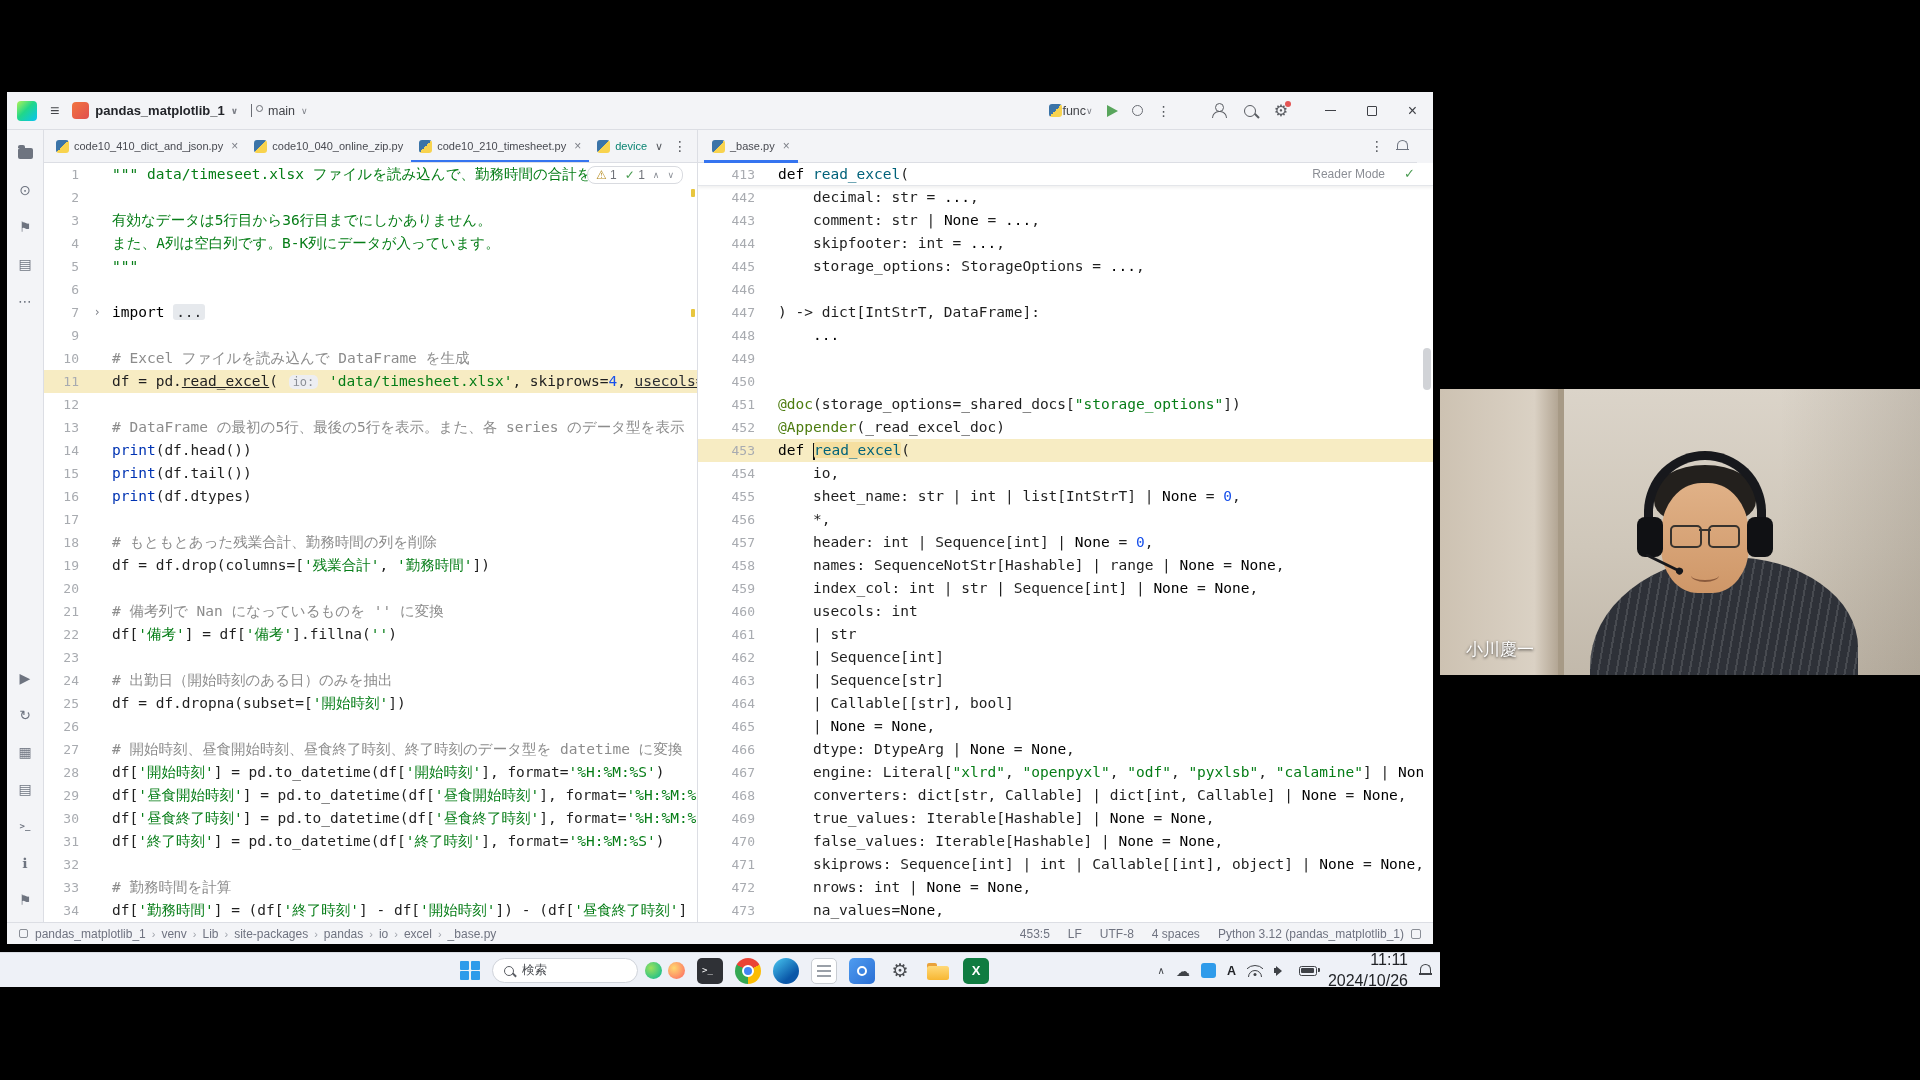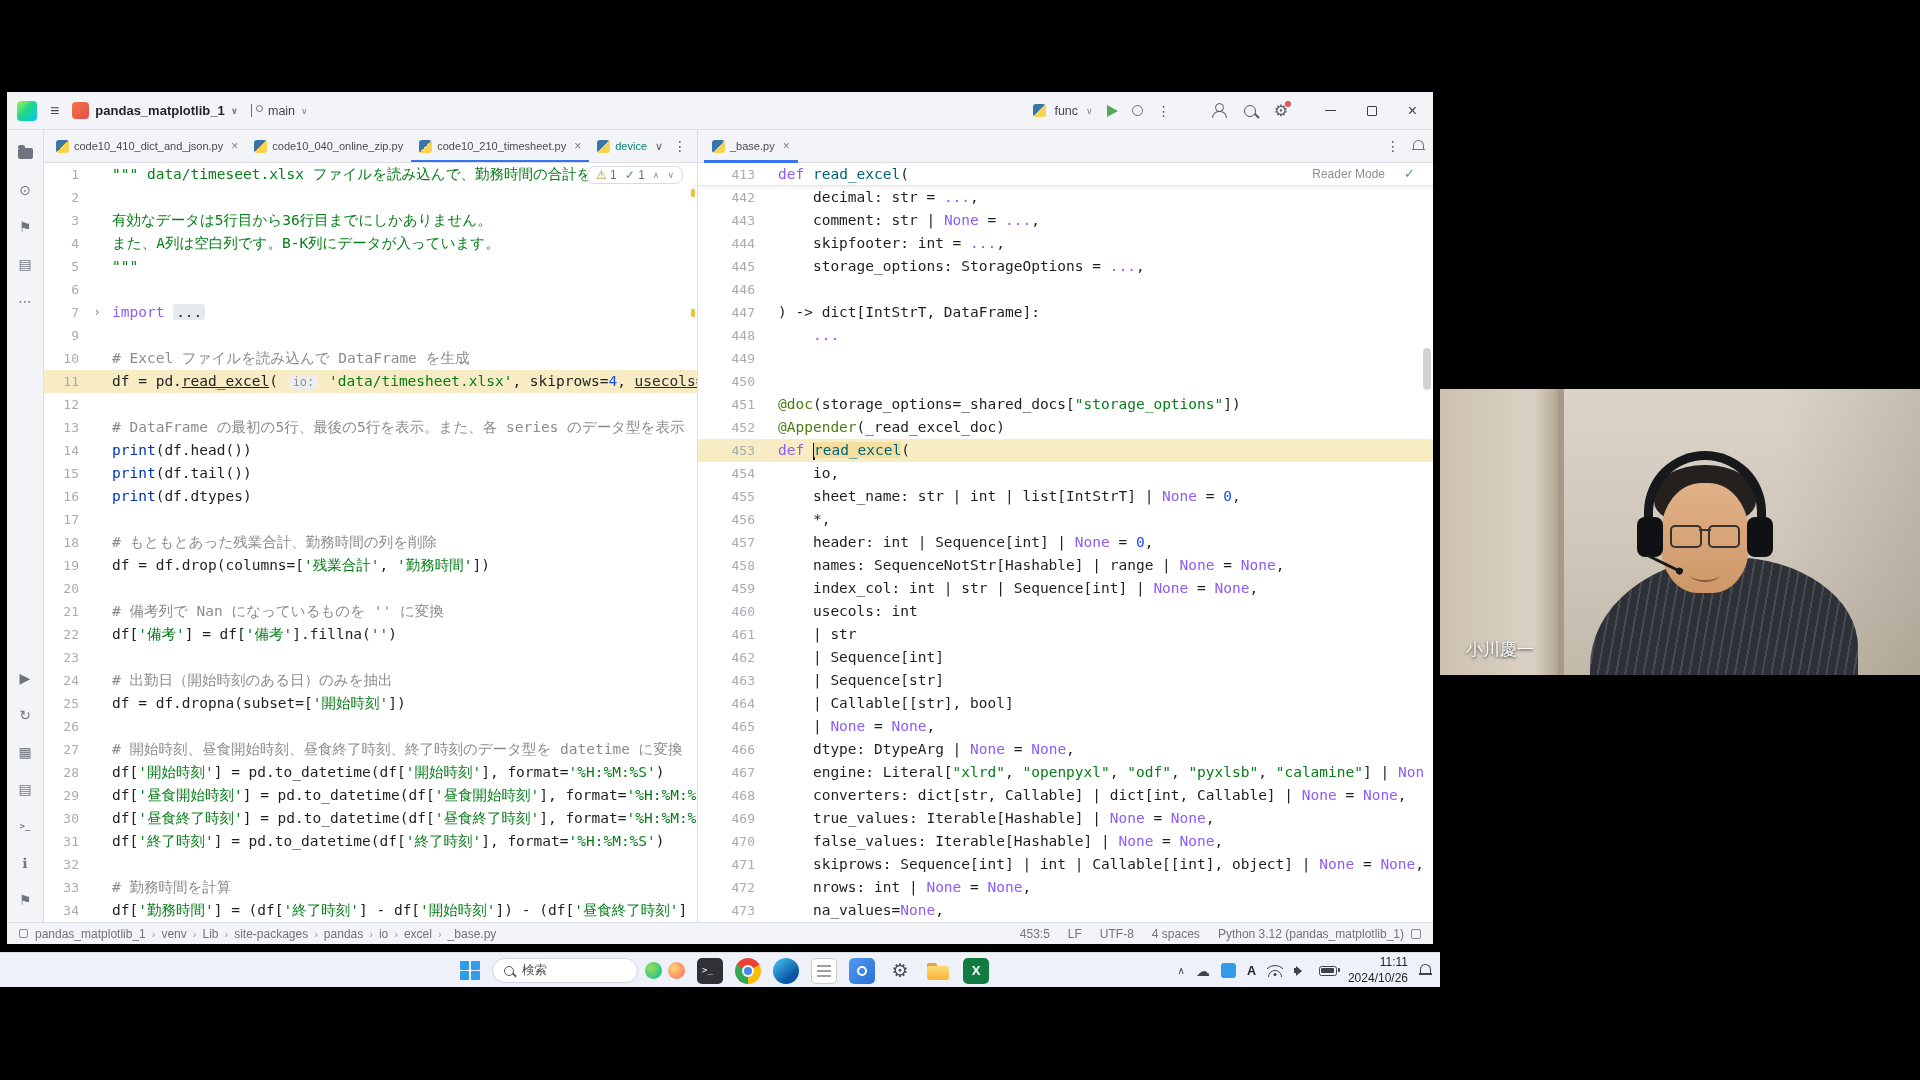--- a/index.html
+++ b/index.html
@@ -13,40 +13,40 @@
   .titlebar{height:38px;display:flex;align-items:center;padding:0 0 0 10px;gap:9px;border-bottom:1px solid #dcdee4;background:#f3f4f7}
   .pc-logo{width:20px;height:20px;border-radius:4px;background:linear-gradient(135deg,#aef359,#21d789 45%,#07c3f2);flex:none}
   .hamburger{font-size:16px;color:#43454a;padding:0 4px}
   .proj-chip{display:flex;align-items:center;gap:6px;font-size:13px;font-weight:bold;color:#23252a}
   .proj-avatar{width:17px;height:17px;border-radius:4px;background:linear-gradient(135deg,#f2753f,#e14f4f)}
   .chev{font-size:9px;color:#7c7f87}
   .branch-chip{display:flex;gap:6px;align-items:center;font-size:12.5px;color:#43454a;margin-left:4px;font-weight:normal}
   .branch-ico{width:9px;height:13px;border-left:1.6px solid #6a6d74;position:relative;margin-right:2px}
   .branch-ico::after{content:"";position:absolute;width:5px;height:5px;border:1.6px solid #6a6d74;border-radius:50%;right:-3px;top:1px}
   .tb-right{margin-left:auto;display:flex;align-items:center;gap:14px}
-  .run-chip{display:flex;align-items:center;gap:8px;font-size:12.5px;color:#43454a}
+  .run-chip{display:flex;align-items:center;gap:0;font-size:12.5px;color:#43454a}
   .run-cfg-ico{width:13px;height:13px;border-radius:3px;background:linear-gradient(135deg,#3b74a8 50%,#f8d34e 50%)}
   .play-tri{width:0;height:0;border-left:11px solid #58a55c;border-top:6.5px solid transparent;border-bottom:6.5px solid transparent}
   .debug-ico{width:11px;height:11px;border-radius:50%;border:1.7px solid #6a6d74}
   .kebab{font-size:14px;color:#55585e}
   .tb-icons{display:flex;align-items:center;gap:18px;margin-left:26px}
   .user-ico{width:15px;height:15px;position:relative}
   .user-ico::before{content:"";position:absolute;left:4px;top:0;width:7px;height:7px;border:1.5px solid #5a5d63;border-radius:50%}
   .user-ico::after{content:"";position:absolute;left:1px;bottom:0;width:13px;height:6px;border:1.5px solid #5a5d63;border-bottom:none;border-radius:7px 7px 0 0}
   .search-ico{width:12px;height:12px;border:1.6px solid #5a5d63;border-radius:50%;position:relative}
   .search-ico::after{content:"";position:absolute;width:6px;height:1.6px;background:#5a5d63;transform:rotate(45deg);right:-5px;bottom:-1px}
   .gear-ico{font-size:16px;color:#5a5d63;position:relative;line-height:1}
   .gear-ico::after{content:"";position:absolute;right:-3px;top:-2px;width:6px;height:6px;border-radius:50%;background:#e35454}
   .win-controls{display:flex;margin-left:8px}
   .win-btn{width:41px;height:38px;display:flex;align-items:center;justify-content:center;color:#3f4147;font-size:16px}
   .min-glyph{width:11px;height:1.5px;background:#3f4147}
   .max-glyph{width:10px;height:10px;border:1.5px solid #3f4147;border-radius:1px}
 
   
-  .tabrow{position:absolute;left:37px;right:0;top:38px;height:33px;display:flex;border-bottom:1px solid #dcdee4;background:#f3f4f7;z-index:6}
+  .tabrow{position:absolute;left:37px;right:16px;top:38px;height:33px;display:flex;border-bottom:1px solid #dcdee4;background:#f3f4f7;z-index:6}
   .tabs-left{width:653px;display:flex;align-items:stretch;padding-left:4px;position:relative;overflow:hidden}
   .tabs-right{flex:1;display:flex;align-items:stretch;border-left:1px solid #dcdee4;padding-left:6px;position:relative}
   .tab{display:flex;align-items:center;gap:5px;padding:0 8px;font-size:11px;color:#494b52;position:relative;white-space:nowrap}
   .tab.active::after{content:"";position:absolute;left:0;right:0;bottom:-1px;height:3px;background:#3574f0}
   .tab.mod .tab-label{color:#0a8472}
   .pyicon{width:13px;height:13px;border-radius:3px;background:linear-gradient(135deg,#3b74a8 50%,#f8d34e 50%);flex:none}
   .tab-close{font-size:12px;color:#7b7e86;margin-left:3px}
   .tab-chev{font-size:8px;color:#7b7e86;margin-left:2px}
   .tab-extra{position:absolute;right:2px;top:0;height:100%;display:flex;align-items:center;gap:10px;color:#55585e;padding:0 8px;font-size:11px;background:#f3f4f7}
   .rt-corner{position:absolute;right:8px;top:0;height:100%;display:flex;align-items:center;gap:12px}
@@ -68,21 +68,21 @@
   #right-editor{left:691px;right:0}
   .pane-divider{position:absolute;left:690px;top:38px;bottom:22px;width:1px;background:#dcdee4;z-index:7}
   .code-row{display:flex;height:23px;line-height:23px;white-space:pre}
   .code-row.hl{background:#f7ecc3}
   .ln{flex:none;text-align:right;color:#a8abb0;font-size:13px}
   #left-editor .ln{width:46px;padding-right:11px}
   #right-editor .ln,#sticky-line .ln{width:68px;padding-right:11px}
   .fold-col{flex:none;width:14px;color:#7f828a;font-size:12px;text-align:center}
   #left-editor .code{padding-left:8px}
   #right-editor .code,#sticky-line .code{margin-left:12px}
-  .seg-t{color:#1f1f1f}.seg-s{color:#067d17}.seg-c{color:#8c8c8c}.seg-k{color:#8b5cf6}
+  .seg-t{color:#1f1f1f}.seg-s{color:#067d17}.seg-c{color:#8c8c8c}.seg-k{color:#000000}
   .seg-b{color:#0033b3}.seg-n2{color:#1750eb}.seg-d{color:#4d7c0f}.seg-f{color:#00627a}
   .seg-u{text-decoration:underline}
   .seg-lnk{color:#1f1f1f;text-decoration:underline}
   .seg-hint{background:#edeef2;color:#8c8f97;border-radius:5px;padding:0 4px;font-size:12px;margin:0 2px}
   .seg-foldtxt{background:#e6e9ed;border-radius:3px;padding:0 3px}
   .seg-caret{display:inline-block;width:2px;height:17px;background:#111;vertical-align:middle;margin-right:-1px}
   .seg-hlid{background:#f5dfa0;border-radius:2px}
   .sticky{position:absolute;top:0;left:0;right:0;height:23px;background:#fff;border-bottom:1px solid #e4e6ea;box-shadow:0 2px 3px rgba(0,0,0,.06);z-index:3}
   #right-code{margin-top:23px}
   .reader-mode{position:absolute;top:4px;right:48px;font-size:12px;color:#8b8e95;font-family:"Liberation Sans","DejaVu Sans",sans-serif;z-index:4}
@@ -134,21 +134,21 @@
   .wifi{width:16px;height:12px;position:relative;overflow:hidden}
   .wifi::before{content:"";position:absolute;left:50%;bottom:-12px;width:22px;height:22px;transform:translateX(-50%);border:1.6px solid #3f4247;border-radius:50%}
   .wifi::after{content:"";position:absolute;left:50%;bottom:-7px;width:12px;height:12px;transform:translateX(-50%);border:1.6px solid #3f4247;border-radius:50%}
   .wifi b{position:absolute;left:50%;bottom:1px;width:3px;height:3px;background:#3f4247;border-radius:50%;transform:translateX(-50%)}
   .volume{width:14px;height:12px;position:relative}
   .volume::before{content:"";position:absolute;left:0;top:3.5px;width:4px;height:5px;background:#3f4247}
   .volume::after{content:"";position:absolute;left:2px;top:1px;border-left:6px solid #3f4247;border-top:5px solid transparent;border-bottom:5px solid transparent}
   .battery{width:18px;height:10px;border:1.5px solid #3f4247;border-radius:2.5px;position:relative}
   .battery::before{content:"";position:absolute;right:-4px;top:1.5px;width:2px;height:4px;background:#3f4247;border-radius:0 1px 1px 0}
   .battery::after{content:"";position:absolute;inset:1.5px;background:#3f4247;border-radius:1px}
-  .clock{text-align:right;font-size:12px;line-height:1.3;color:#1f2125}
+  .clock{text-align:right;font-size:16px;line-height:1.3;color:#1f2125}
   .tray-bell{width:13px;height:13px;position:relative}
   .tray-bell::before{content:"";position:absolute;left:1px;top:0;right:1px;height:9px;border:1.5px solid #3f4247;border-bottom:none;border-radius:6px 6px 0 0}
   .tray-bell::after{content:"";position:absolute;left:0;right:0;top:9px;height:1.5px;background:#3f4247}
 
   
   .cam{position:absolute;left:1440px;top:389px;width:480px;height:286px;background:linear-gradient(180deg,#dbd4c9 0%,#cfc7ba 55%,#c2b9ab 100%);overflow:hidden}
   .cam-door{position:absolute;left:0;top:0;width:118px;height:100%;background:linear-gradient(90deg,#cdc2b2,#dad1c4 80%,#b3a694 100%)}
   .cam-frame{position:absolute;left:118px;top:0;width:6px;height:100%;background:#a79a86}
   .cam-shade{position:absolute;right:0;top:0;width:140px;height:100%;background:linear-gradient(90deg,transparent,rgba(90,80,66,.18))}
   .p-body{position:absolute;left:150px;bottom:-4px;width:268px;height:122px;background:#2e3138;border-radius:52% 48% 0 0/90% 74% 0 0;background-image:repeating-linear-gradient(100deg,rgba(255,255,255,.12) 0 2px,transparent 2px 9px)}

